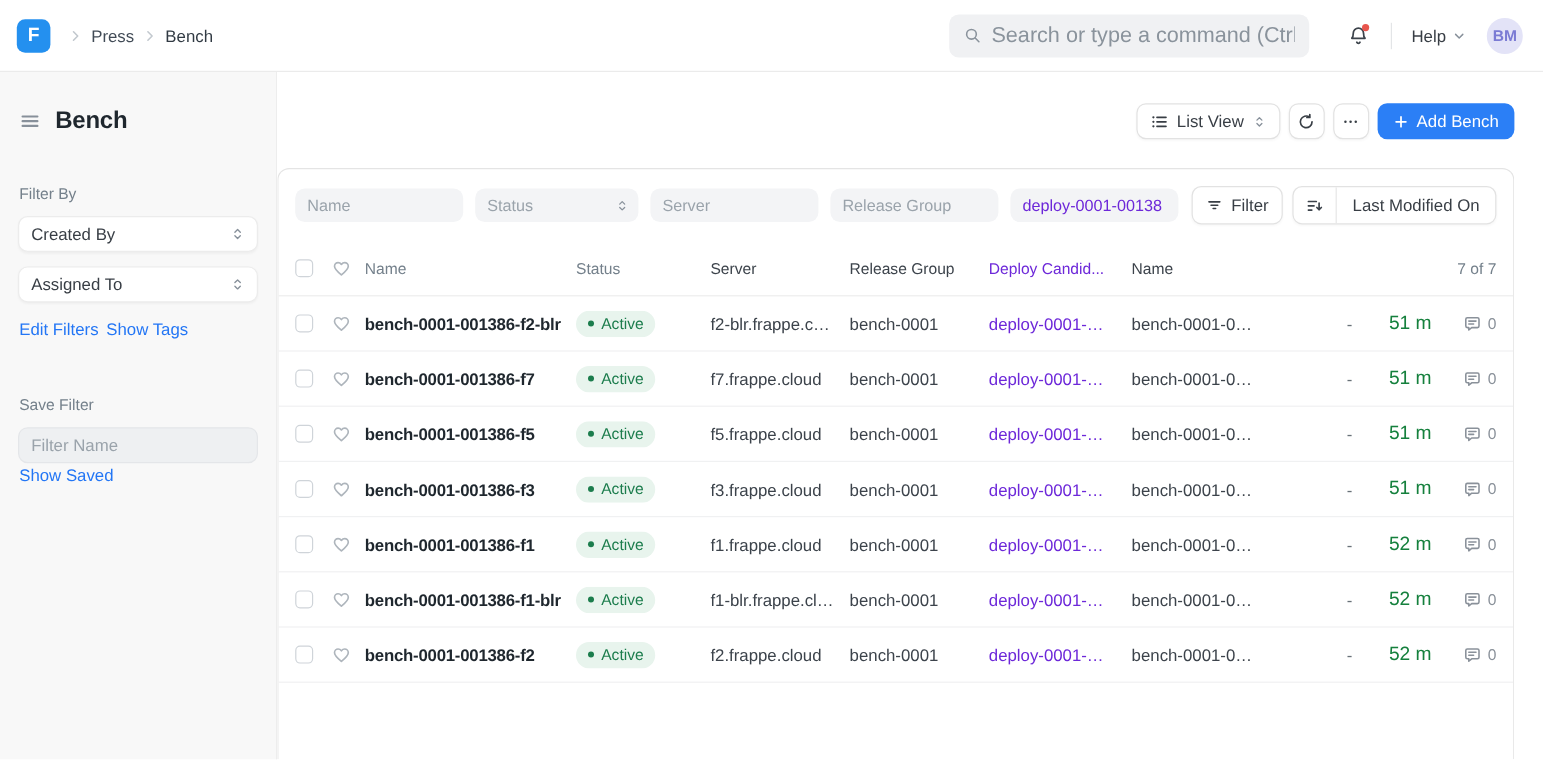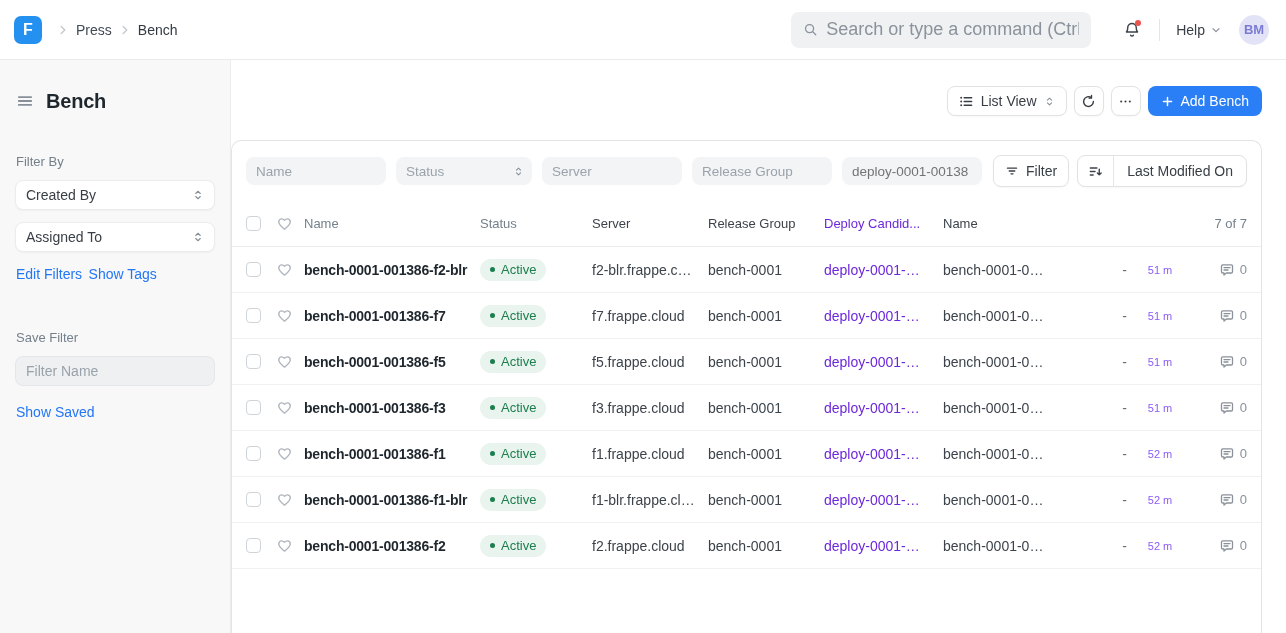--- a/index.html
+++ b/index.html
@@ -48,34 +48,34 @@
     background:#2b7ff6; border:none; border-radius:8px; font-size:14px; color:#fff; cursor:pointer; }
   .updown { color:#87909a; }
 
   
   .side-label { font-size:13px; color:#74808b; margin:14px 1px 11px; }
   .side-select { height:30px; background:#fff; border:1px solid #ececec; border-radius:8px;
     box-shadow:0 1px 2px rgba(0,0,0,.04); display:flex; align-items:center; justify-content:space-between;
     padding:0 10px; font-size:14px; color:#383e45; margin-bottom:12px; cursor:pointer; }
   .side-link { font-size:14px; color:#2376f5; margin:2px 1px 16px; display:inline-block; cursor:pointer; }
   .side-input { width:100%; height:30px; background:#eef0f2; border:1px solid #e4e6e9; border-radius:8px;
-    padding:0 10px; font-size:14px; color:#383e45; outline:none; font-family:inherit; margin-bottom:16px; }
+    padding:0 10px; font-size:14px; color:#383e45; outline:none; font-family:inherit; margin-bottom:0; }
   .side-input::placeholder { color:#9aa3ab; }
 
   
   .card { margin:0 24px 0 0; background:#fff; border:1px solid #e4e4e4; border-bottom:none;
     border-radius:10px 10px 0 0; flex:1; display:flex; flex-direction:column; overflow:hidden; }
   .filter-row { height:60px; display:flex; align-items:center; gap:10px; padding:0 14px; }
   .pill { height:28px; width:140px; background:#f3f4f6; border:none; border-radius:8px;
     padding:0 10px; font-size:13.5px; color:#383e45; outline:none; font-family:inherit; }
   .pill::placeholder { color:#9aa3ab; }
   .pill-select { width:136px; display:flex; align-items:center; justify-content:space-between;
     height:28px; background:#f3f4f6; border-radius:8px; padding:0 8px 0 10px; font-size:13.5px;
     color:#9aa3ab; cursor:pointer; }
-  .pill.filled { color:#737373; white-space:nowrap; overflow:hidden; }
+  .pill.filled { color:#6d28d9; white-space:nowrap; overflow:hidden; }
   .filter-actions { margin-left:auto; display:flex; gap:8px; }
   .btn-sort { display:inline-flex; align-items:stretch; height:32px; background:#fff;
     border:1px solid #e2e2e2; border-radius:8px; overflow:hidden; cursor:pointer;
     box-shadow:0 1px 2px rgba(0,0,0,.03); }
   .btn-sort .seg-icon { display:flex; align-items:center; padding:0 10px; border-right:1px solid #e6e6e6; color:#3c434b; }
   .btn-sort .seg-label { display:flex; align-items:center; padding:0 13px; font-size:14px; color:#383e45; }
   .btn-filter { height:32px; }
 
   
   .thead { height:46px; display:flex; align-items:center; padding:0 14px; font-size:13px;
@@ -86,21 +86,21 @@
     flex:0 0 auto; cursor:pointer; }
   .heart { display:flex; color:#aeb5bc; margin-left:15px; cursor:pointer; flex:0 0 auto; }
   .c { flex:0 0 auto; white-space:nowrap; overflow:hidden; }
   .col-name    { width:176px; margin-left:11px; }
   .col-status  { width:112px; }
   .col-server  { width:116px; color:#3c434b; }
   .col-release { width:116px; color:#3c434b; }
   .col-deploy  { width:119px; color:#6d28d9; }
   .col-name2   { flex:1 1 auto; color:#3c434b; }
   .col-dash    { width:22px; text-align:right; color:#687178; }
-  .col-time    { width:66px; text-align:center; font-size:11px; color:#8b5cf6; }
+  .col-time    { width:66px; text-align:right; font-size:16px; color:#15803d; }
   .col-comments{ width:54px; display:flex; justify-content:flex-end; align-items:center; gap:5px;
     color:#8a919a; font-size:13px; }
   .trow .col-name { font-weight:700; color:#1f272e; letter-spacing:-0.2px; }
   .count { margin-left:auto; color:#74808b; }
   .badge { display:inline-flex; align-items:center; gap:6px; height:22px; padding:0 10px;
     background:#e8f4ed; color:#1c7d4d; border-radius:11px; font-size:13px; }
   .badge .bdot { width:5px; height:5px; border-radius:50%; background:#1c7d4d; }
   svg { display:block; }
 </style>
 </head>

